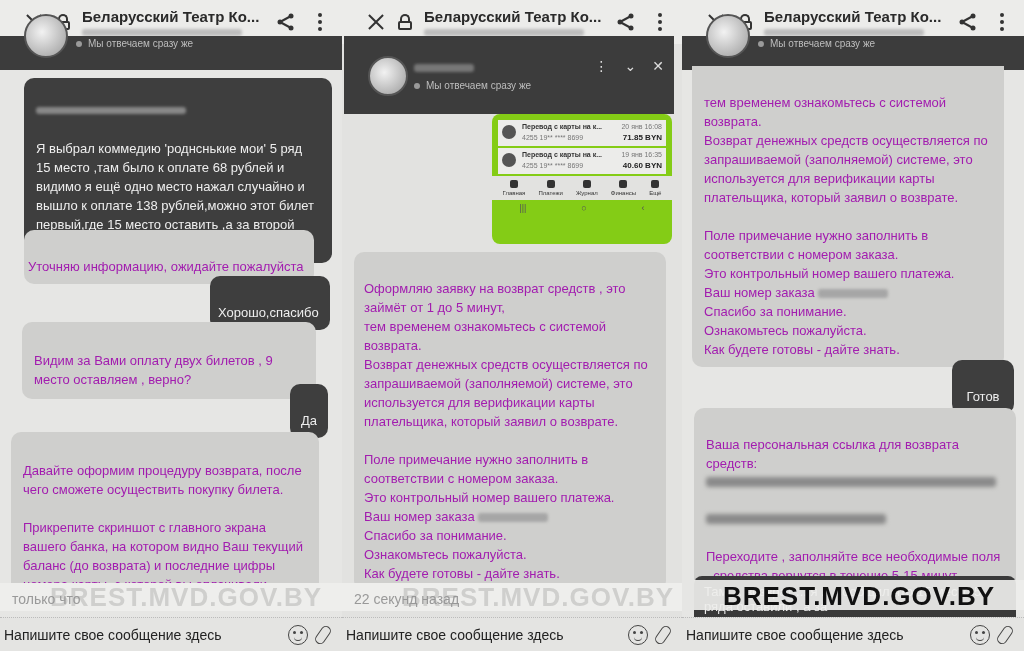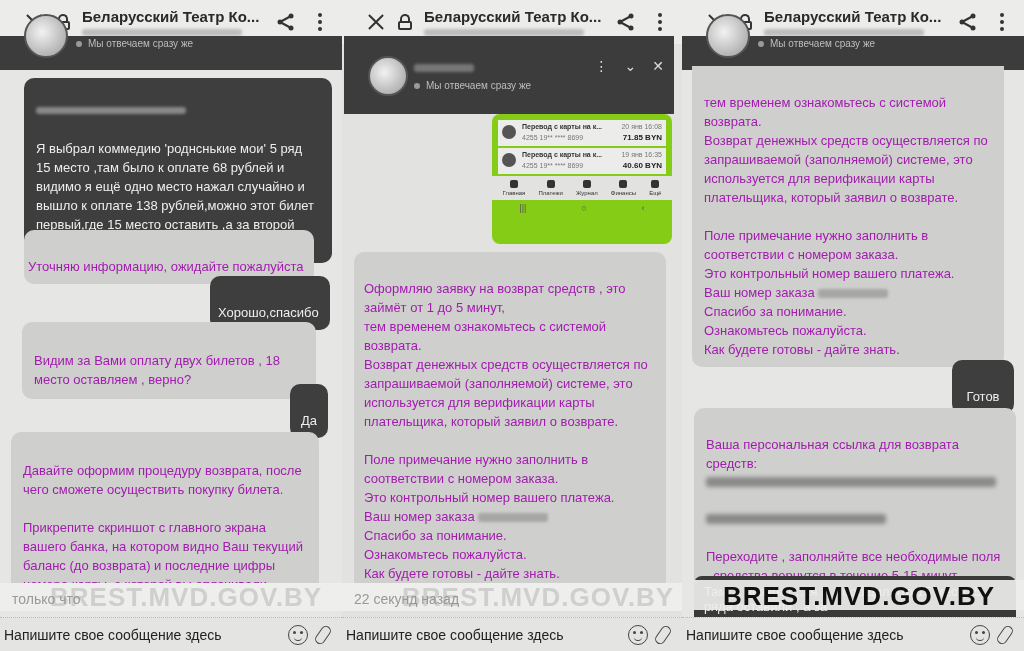--- a/index.html
+++ b/index.html
@@ -156,21 +156,21 @@
     <div class="sender-blur"></div>
     <span>Я выбрал коммедию 'роднснькие мои' 5 ряд 15 место ,там было к оплате 68 рублей и видимо я ещё одно место нажал случайно и вышло к оплате 138 рублей,можно этот билет первый,где 15 место оставить ,а за второй возвратить деньги?</span>
   </div>
   <div class="msg op" style="left:24px; top:230px; width:290px; padding:8px 4px;">
     <span>Уточняю информацию, ожидайте пожалуйста</span>
   </div>
   <div class="msg user" style="left:210px; top:276px; width:120px; text-align:left; padding:8px 8px;">
     <span>Хорошо,спасибо</span>
   </div>
   <div class="msg op" style="left:22px; top:322px; width:294px;">
-    <span>Видим за Вами оплату двух билетов , 18 место оставляем , верно?</span>
+    <span>Видим за Вами оплату двух билетов , 9 место оставляем , верно?</span>
   </div>
   <div class="msg user" style="left:290px; top:384px; width:38px; text-align:center; padding:8px 4px;">
     <span>Да</span>
   </div>
   <div class="msg op" style="left:11px; top:432px; width:308px;">
     <span>Давайте оформим процедуру возврата, после чего сможете осуществить покупку билета.
 
 Прикрепите скриншот с главного экрана вашего банка, на котором видно Ваш текущий баланс (до возврата) и последние цифры номера карты, с которой вы оплачивали.</span>
   </div>
 

